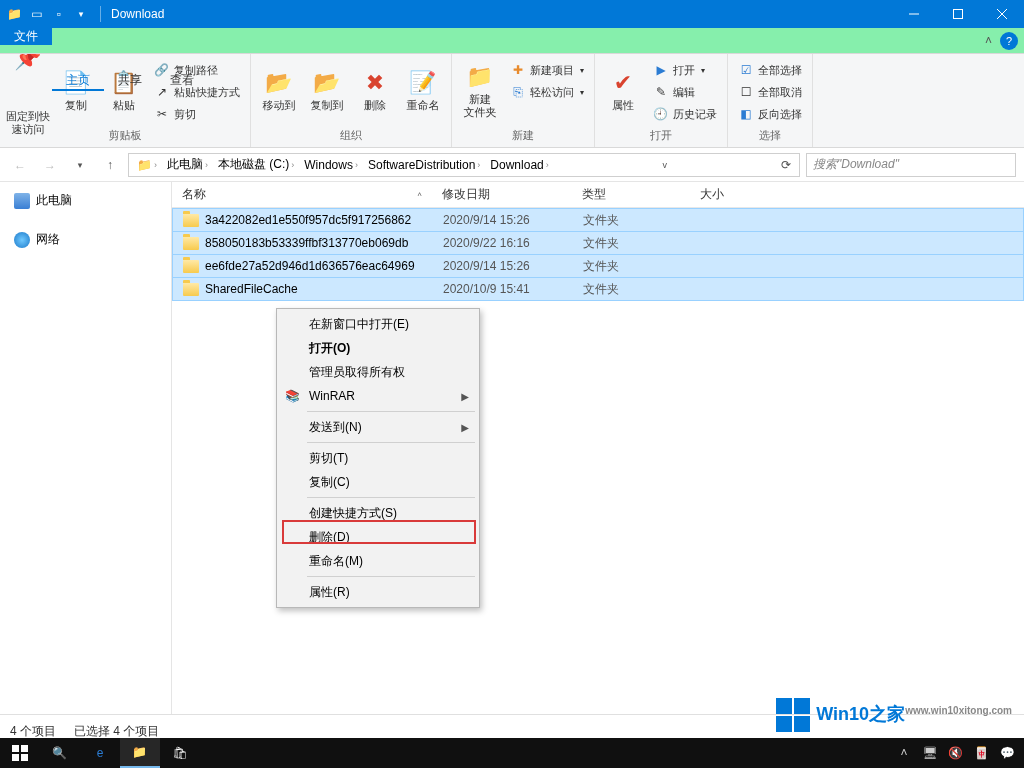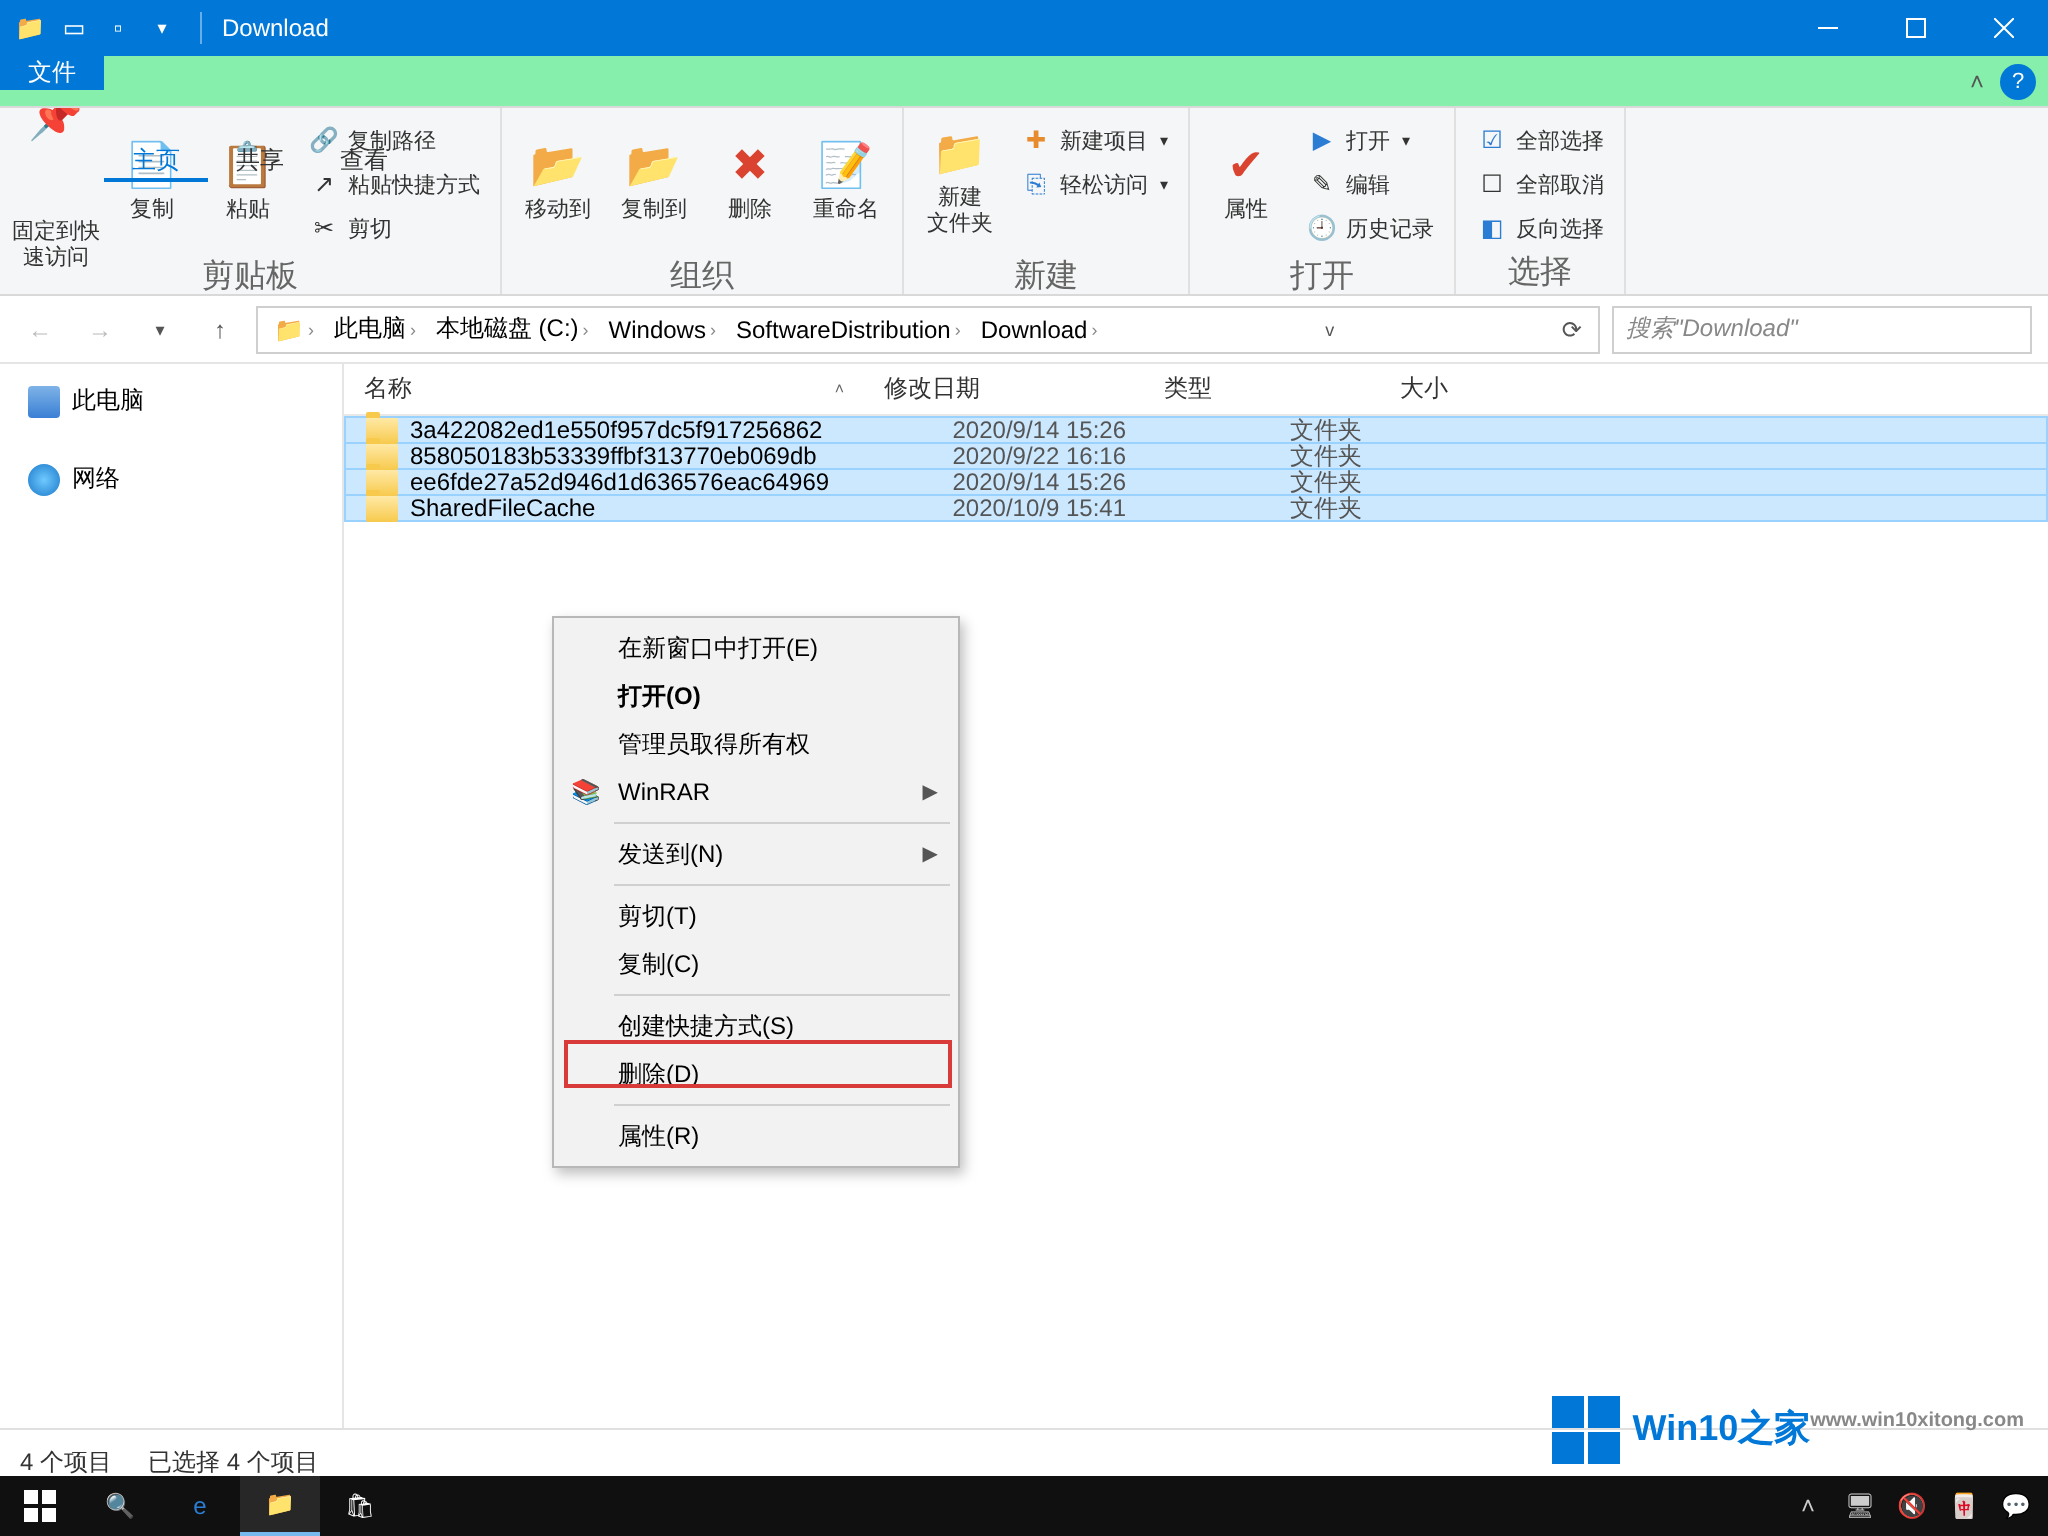--- a/index.html
+++ b/index.html
@@ -20,21 +20,21 @@
 .file-tab { background: #0178d7; color: #fff; padding: 0 14px; display: flex; align-items: center; }
 .tab { padding: 0 14px; display: flex; align-items: center; color: #333; border-bottom: 2px solid transparent; margin-top: 44px; }
 .tab.active { border-bottom-color: #0178d7; color: #0178d7; }
 .ribbon-tabs .right { position: absolute; right: 6px; top: 0; height: 100%; display: flex; align-items: center; gap: 8px; color: #555; }
 .help-icon { width: 18px; height: 18px; border-radius: 50%; background: #0178d7; color: #fff; display: flex; align-items: center; justify-content: center; font-size: 11px; }
 
 
 .ribbon { height: 94px; background: #f5f6f7; border-bottom: 1px solid #d9d9d9; display: flex; font-size: 11px; color: #333; }
 .group { border-right: 1px solid #e0e0e0; display: flex; flex-direction: column; padding: 2px 6px; }
 .group-body { flex: 1; display: flex; align-items: flex-start; gap: 4px; }
-.group-label { text-align: center; font-size: 16px; color: #666; padding: 2px 0; }
+.group-label { text-align: center; font-size: 11px; color: #666; padding: 2px 0; }
 .big-btn { display: flex; flex-direction: column; align-items: center; justify-content: center; width: 44px; height: 70px; gap: 2px; text-align: center; line-height: 1.2; }
 .big-btn .ico { width: 28px; height: 28px; display: flex; align-items: center; justify-content: center; font-size: 22px; }
 .small-row { display: flex; flex-direction: column; gap: 2px; padding-top: 4px; }
 .small-btn { display: flex; align-items: center; gap: 4px; height: 20px; padding: 0 4px; white-space: nowrap; }
 .small-btn .ico { width: 16px; height: 16px; display: flex; align-items: center; justify-content: center; font-size: 12px; }
 
 
 .navbar { height: 34px; background: #fff; border-bottom: 1px solid #e5e5e5; display: flex; align-items: center; gap: 6px; padding: 0 8px; font-size: 12px; }
 .nav-btn { width: 24px; height: 24px; display: flex; align-items: center; justify-content: center; color: #555; }
 .nav-btn.disabled { color: #bbb; }
@@ -55,21 +55,21 @@
 .content { flex: 1; position: relative; }
 .cols { display: flex; font-size: 12px; color: #333; border-bottom: 1px solid #e8e8e8; height: 26px; align-items: center; }
 .col { padding: 0 10px; display: flex; align-items: center; gap: 4px; }
 .col.name { width: 260px; }
 .col.date { width: 140px; }
 .col.type { width: 118px; }
 .col.size { width: 80px; font-family: Liberation Mono, monospace; }
 .sort-ind { font-size: 8px; color: #666; }
 
 .rows { font-size: 12px; }
-.row { display: flex; align-items: center; height: 14px; background: #cce8ff; border: 1px solid #99d1ff; margin-bottom: -1px; text-align: right; }
+.row { display: flex; align-items: center; height: 24px; background: #cce8ff; border: 1px solid #99d1ff; margin-bottom: -1px; }
 .row .c { padding: 0 10px; }
 .row .c.name { width: 260px; display: flex; align-items: center; gap: 6px; }
 .folder-icon { width: 16px; height: 13px; background: linear-gradient(#ffe9a6,#f7ca4d); border-radius: 1px; position: relative; }
 .folder-icon::before { content: ""; position: absolute; top: -3px; left: 0; width: 7px; height: 3px; background: #f7ca4d; border-radius: 1px 1px 0 0; }
 .row .c.date { width: 140px; color: #555; }
 .row .c.type { width: 118px; color: #555; }
 
 
 .ctx { position: absolute; left: 276px; top: 308px; width: 204px; background: #f2f2f2; border: 1px solid #b8b8b8; box-shadow: 2px 3px 6px rgba(0,0,0,0.25); font-size: 12px; padding: 3px 2px; }
 .ctx-item { display: flex; align-items: center; height: 24px; padding: 0 24px 0 30px; position: relative; }
@@ -377,20 +377,21 @@
   <div class="ctx-item">
       <span>发送到(N)</span>
       <span class="arrow">▶</span>
     </div>
   <div class="ctx-sep"></div>
   <div class="ctx-item">剪切(T)</div>
   <div class="ctx-item">复制(C)</div>
   <div class="ctx-sep"></div>
   <div class="ctx-item">创建快捷方式(S)</div>
   <div class="ctx-item">删除(D)</div>
+  <div class="ctx-item">重命名(M)</div>
   <div class="ctx-sep"></div>
   <div class="ctx-item">属性(R)</div>
 </div>
 <div class="ctx-highlight"></div>
 
 <div class="status">
   <span>4 个项目</span>
   <span>已选择 4 个项目</span>
 </div>
 

